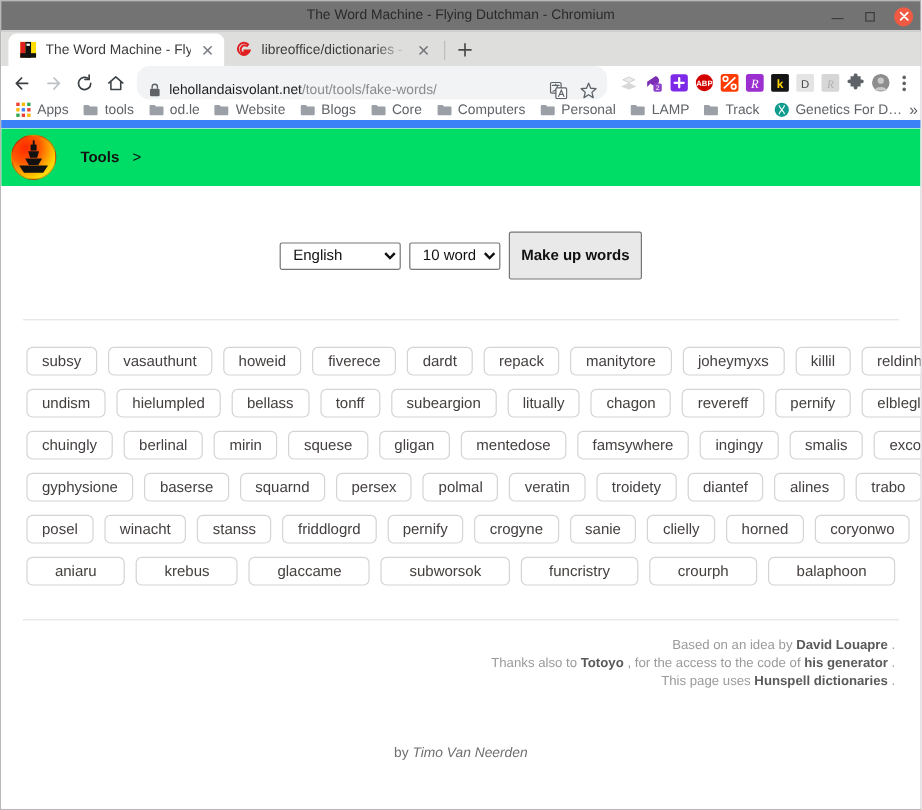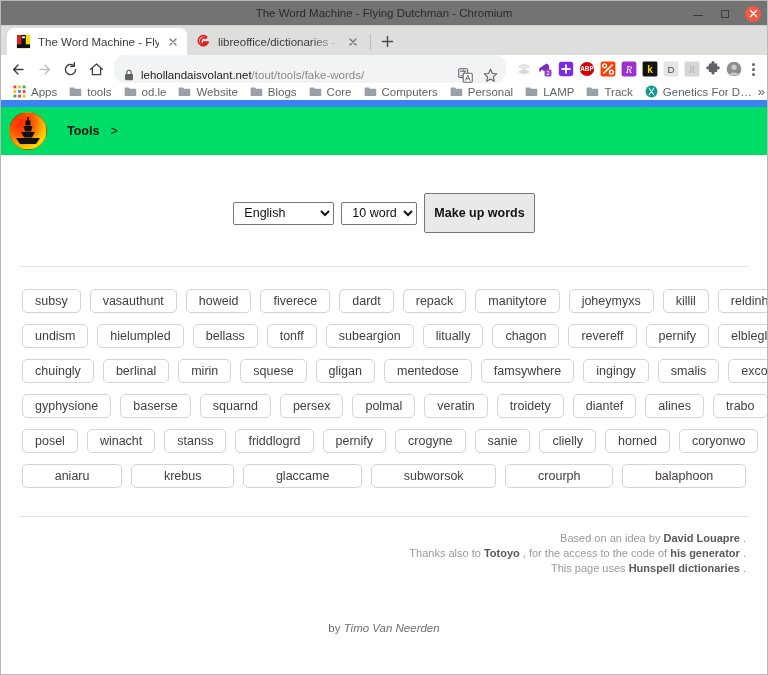--- a/index.html
+++ b/index.html
@@ -539,20 +539,21 @@
           <span class="word">horned</span>
           <span class="word">coryonwo</span>
 
         </div>
 
         <div class="wrow">
           <span class="word flex">aniaru</span>
           <span class="word flex">krebus</span>
           <span class="word flex">glaccame</span>
           <span class="word flex">subworsok</span>
+          <span class="word flex">funcristry</span>
           <span class="word flex">crourph</span>
           <span class="word flex">balaphoon</span>
         </div>
 
       </div>
 
       <div class="rule2"></div>
 
       <div class="footer">
         <p><span>Based on an idea by </span><b>David Louapre</b><span> .</span></p>

